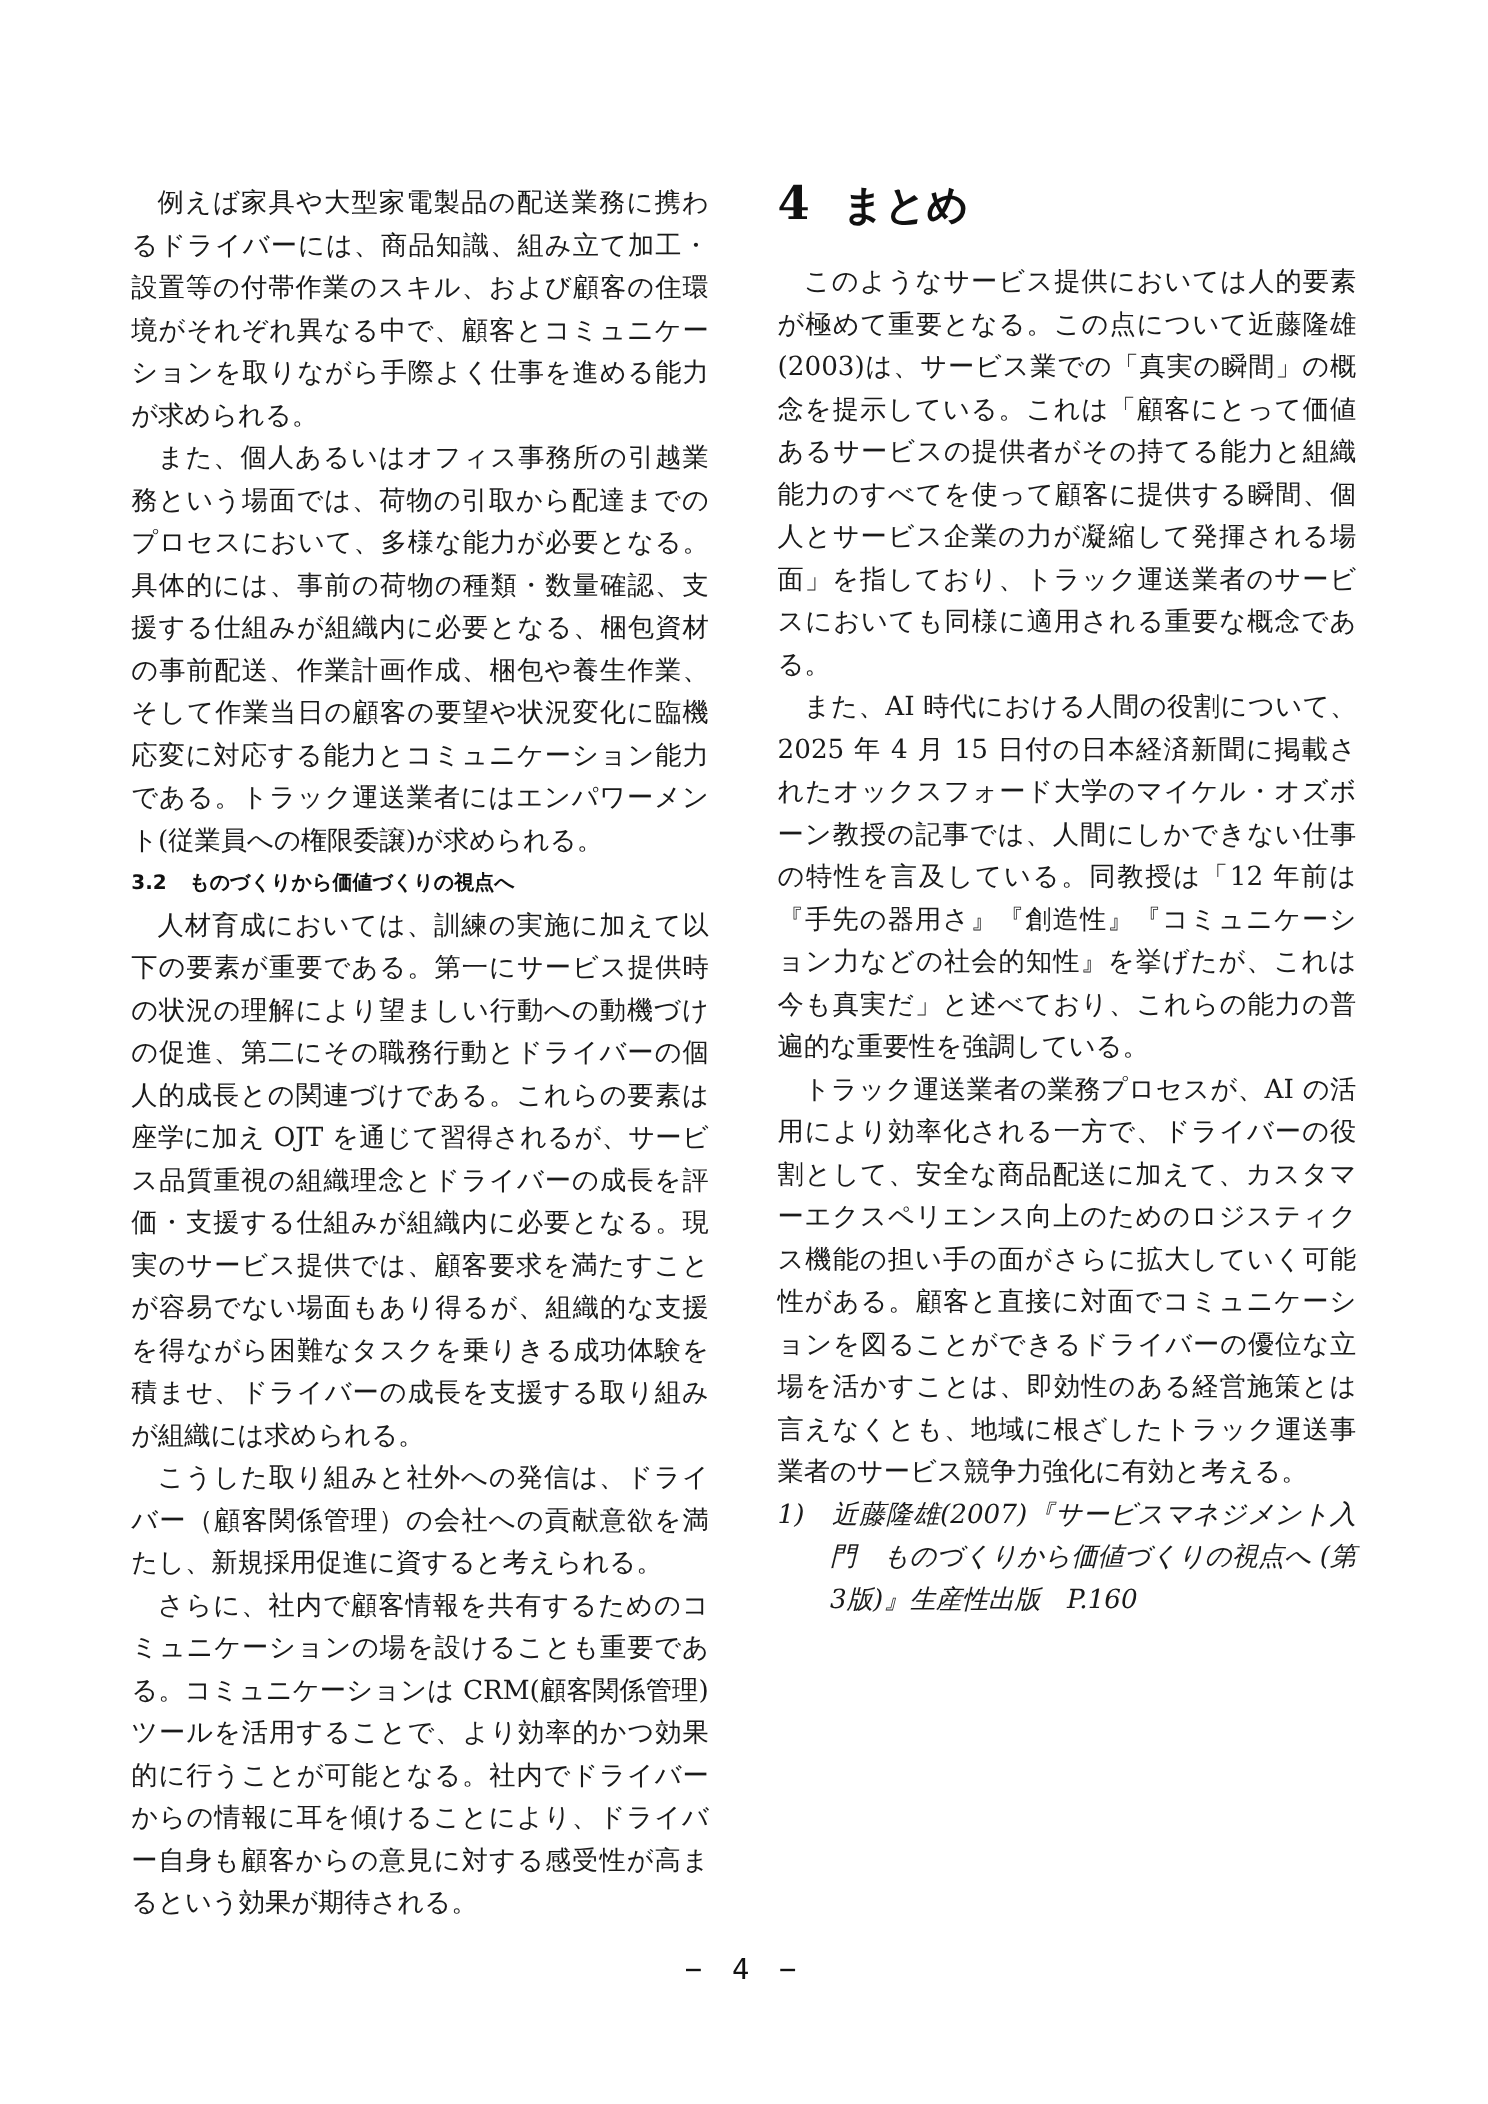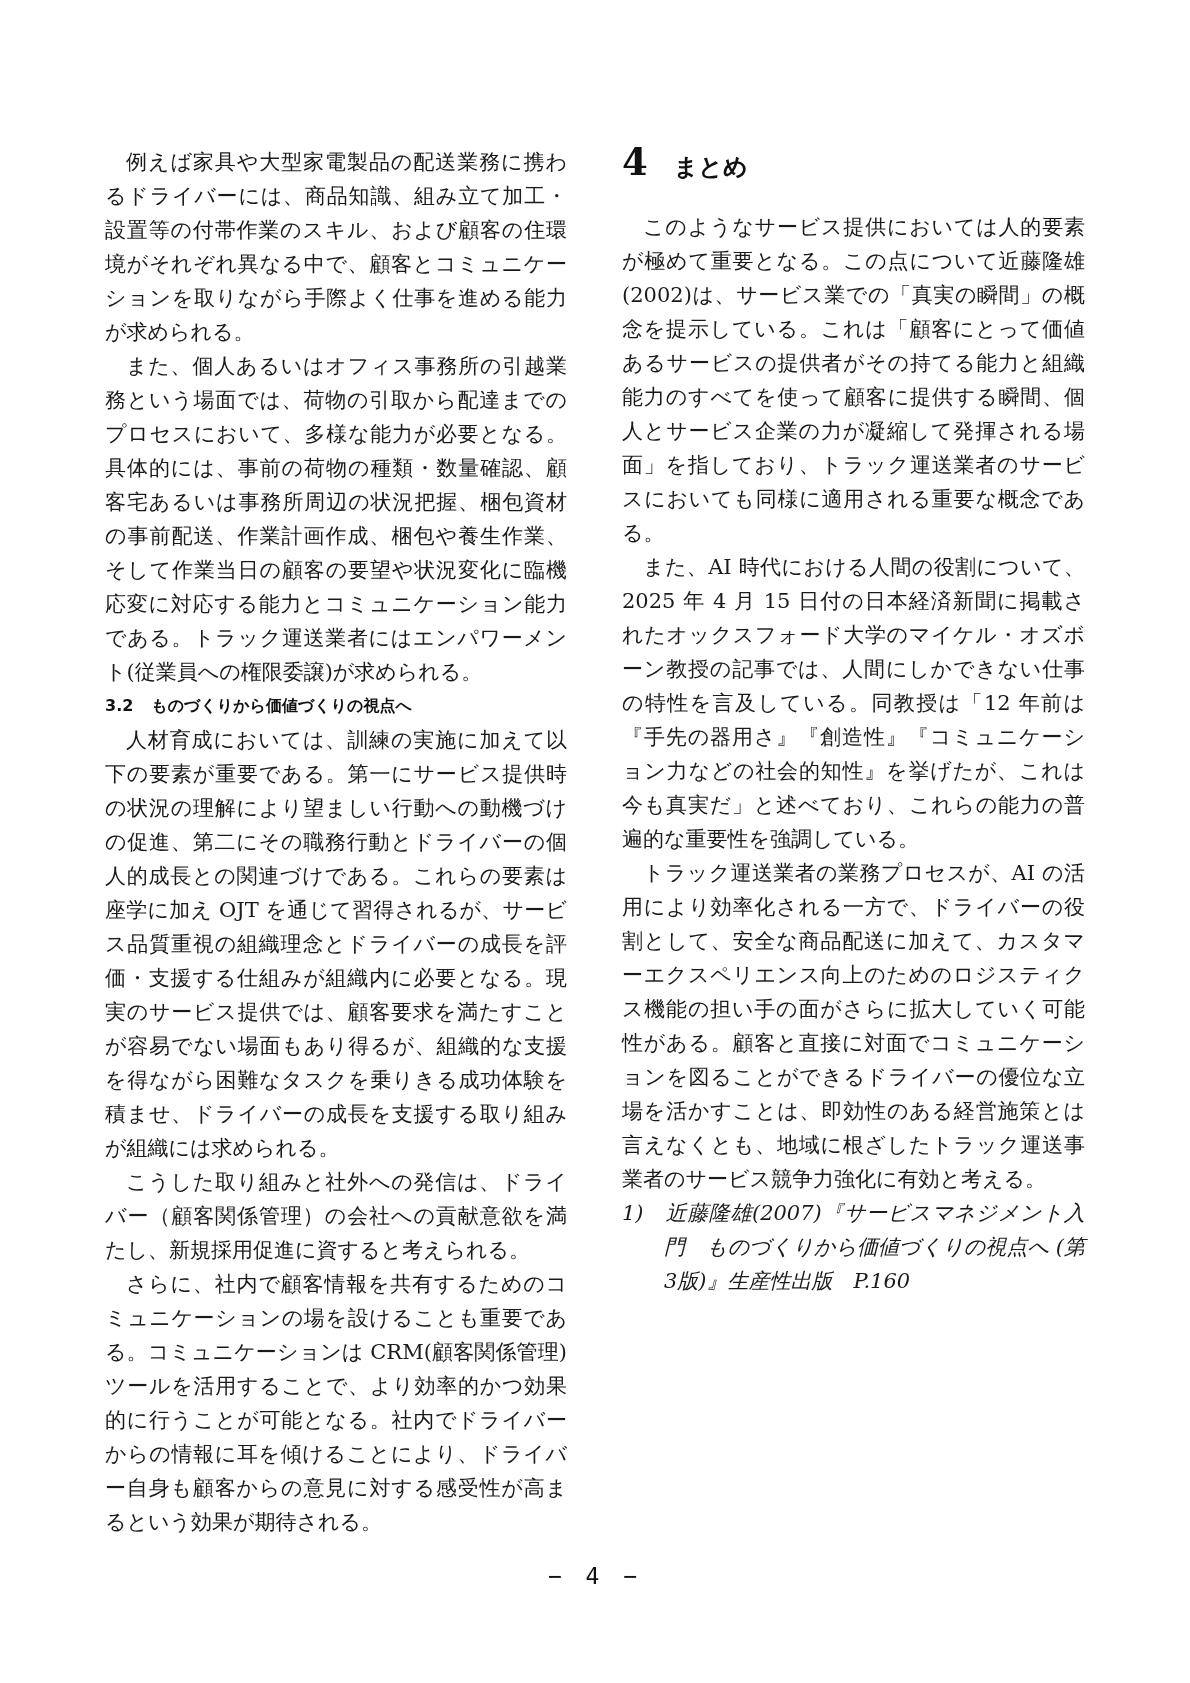--- a/index.html
+++ b/index.html
@@ -51,21 +51,21 @@
   }
   .chapter-number {
     font-family: "DejaVu Serif", "Liberation Serif", serif;
     font-size: 37px;
     font-weight: bold;
     line-height: 40px;
     color: #111111;
   }
   .chapter-title {
     font-family: "DejaVu Sans", "Liberation Sans", sans-serif;
-    font-size: 24px;
+    font-size: 33px;
     font-weight: bold;
     color: #111111;
   }
   .references-label {
     margin: 0;
     text-indent: 0.5em;
   }
   .reference-item {
     margin: 0;
     padding-left: 2em;
@@ -84,36 +84,36 @@
     color: #111111;
   }
 </style>
 </head>
 <body>
 
 <div class="page">
 
   <div class="col col-left">
     <p>例えば家具や大型家電製品の配送業務に携わるドライバーには、商品知識、組み立て加工・設置等の付帯作業のスキル、および顧客の住環境がそれぞれ異なる中で、顧客とコミュニケーションを取りながら手際よく仕事を進める能力が求められる。</p>
-    <p>また、個人あるいはオフィス事務所の引越業務という場面では、荷物の引取から配達までのプロセスにおいて、多様な能力が必要となる。具体的には、事前の荷物の種類・数量確認、顧客宅あるいは事務所周辺の状況把握、梱包資材の事前配送、作業計画作成、梱包や養生作業、そして作業当日の顧客の要望や状況変化に臨機応変に対応する能力とコミュニケーション能力である。トラック運送業者にはエンパワーメント(従業員への権限委譲)が求められる。</p>
+    <p>また、個人あるいはオフィス事務所の引越業務という場面では、荷物の引取から配達までのプロセスにおいて、多様な能力が必要となる。具体的には、事前の荷物の種類・数量確認、支援する仕組みが組織内に必要となる、梱包資材の事前配送、作業計画作成、梱包や養生作業、そして作業当日の顧客の要望や状況変化に臨機応変に対応する能力とコミュニケーション能力である。トラック運送業者にはエンパワーメント(従業員への権限委譲)が求められる。</p>
     <h2 class="subsection-heading">
       <span>3.2</span>
       <span>ものづくりから価値づくりの視点へ</span>
     </h2>
     <p>人材育成においては、訓練の実施に加えて以下の要素が重要である。第一にサービス提供時の状況の理解により望ましい行動への動機づけの促進、第二にその職務行動とドライバーの個人的成長との関連づけである。これらの要素は座学に加え OJT を通じて習得されるが、サービス品質重視の組織理念とドライバーの成長を評価・支援する仕組みが組織内に必要となる。現実のサービス提供では、顧客要求を満たすことが容易でない場面もあり得るが、組織的な支援を得ながら困難なタスクを乗りきる成功体験を積ませ、ドライバーの成長を支援する取り組みが組織には求められる。</p>
     <p>こうした取り組みと社外への発信は、ドライバー（顧客関係管理）の会社への貢献意欲を満たし、新規採用促進に資すると考えられる。</p>
     <p>さらに、社内で顧客情報を共有するためのコミュニケーションの場を設けることも重要である。コミュニケーションは CRM(顧客関係管理)ツールを活用することで、より効率的かつ効果的に行うことが可能となる。社内でドライバーからの情報に耳を傾けることにより、ドライバー自身も顧客からの意見に対する感受性が高まるという効果が期待される。</p>
   </div>
 
   <div class="col col-right">
     <h1 class="chapter-heading">
       <span class="chapter-number">4</span>
       <span class="chapter-title">まとめ</span>
     </h1>
-    <p>このようなサービス提供においては人的要素が極めて重要となる。この点について近藤隆雄(2002)は、サービス業での「真実の瞬間」の概念を提示している。これは「顧客にとって価値あるサービスの提供者がその持てる能力と組織能力のすべてを使って顧客に提供する瞬間、個人とサービス企業の力が凝縮して発揮される場面」を指しており、トラック運送業者のサービスにおいても同様に適用される重要な概念である。</p>
+    <p>このようなサービス提供においては人的要素が極めて重要となる。この点について近藤隆雄(2003)は、サービス業での「真実の瞬間」の概念を提示している。これは「顧客にとって価値あるサービスの提供者がその持てる能力と組織能力のすべてを使って顧客に提供する瞬間、個人とサービス企業の力が凝縮して発揮される場面」を指しており、トラック運送業者のサービスにおいても同様に適用される重要な概念である。</p>
     <p>また、AI 時代における人間の役割について、2025 年 4 月 15 日付の日本経済新聞に掲載されたオックスフォード大学のマイケル・オズボーン教授の記事では、人間にしかできない仕事の特性を言及している。同教授は「12 年前は『手先の器用さ』『創造性』『コミュニケーション力などの社会的知性』を挙げたが、これは今も真実だ」と述べており、これらの能力の普遍的な重要性を強調している。</p>
     <p>トラック運送業者の業務プロセスが、AI の活用により効率化される一方で、ドライバーの役割として、安全な商品配送に加えて、カスタマーエクスペリエンス向上のためのロジスティクス機能の担い手の面がさらに拡大していく可能性がある。顧客と直接に対面でコミュニケーションを図ることができるドライバーの優位な立場を活かすことは、即効性のある経営施策とは言えなくとも、地域に根ざしたトラック運送事業者のサービス競争力強化に有効と考える。</p>
     <p class="reference-item">1)　近藤隆雄(2007)『サービスマネジメント入門　ものづくりから価値づくりの視点へ (第3版)』生産性出版　P.160</p>
   </div>
 
   <div class="page-footer">− 4 −</div>
 
 </div>
 
 </body></html>

